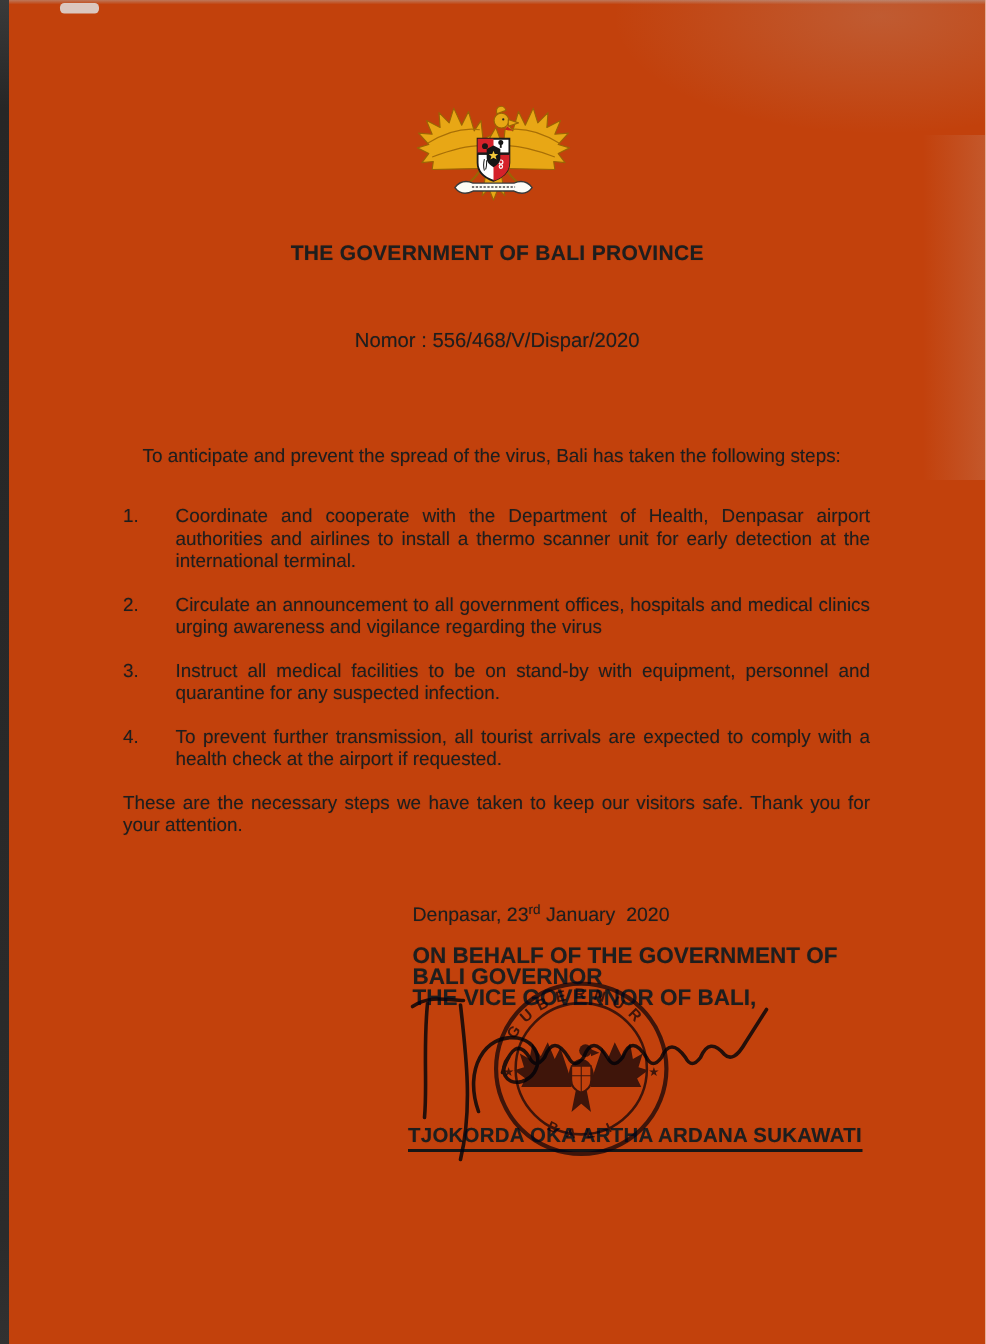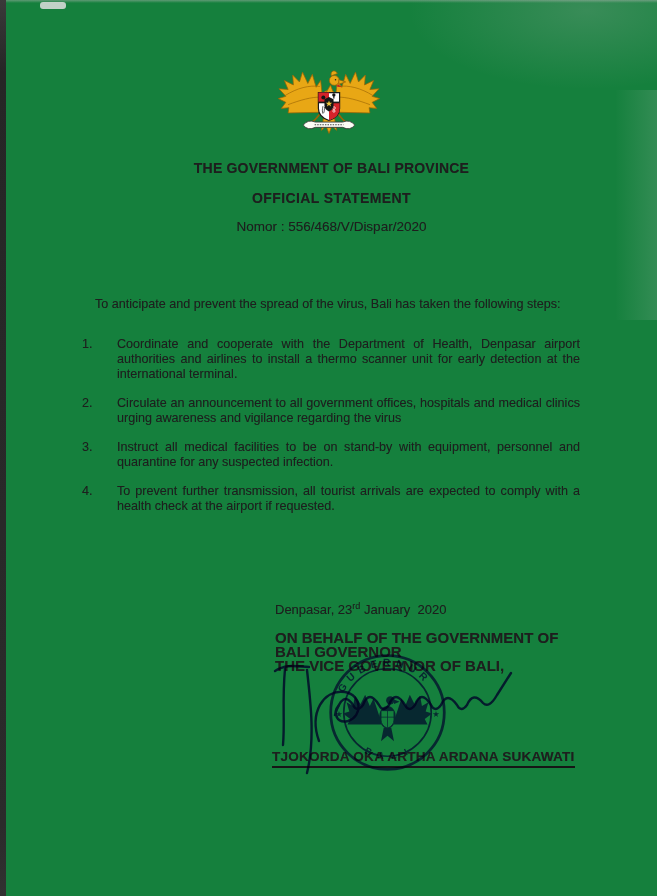--- a/index.html
+++ b/index.html
@@ -3,21 +3,21 @@
 <meta charset="utf-8">
 <title>Official Statement</title>
 <style>
   html,body{margin:0;padding:0;}
   body{
     width:657px;height:896px;position:relative;overflow:hidden;
     background:#ffffff;
     font-family:"Liberation Sans", sans-serif;
     color:#1e1e1e;
   }
-  .page{position:absolute;inset:0;background:#15803d;overflow:hidden;}
+  .page{position:absolute;inset:0;background:#c2410c;overflow:hidden;}
 
   
   .scan-strip{position:absolute;left:0;top:0;width:6px;height:100%;
     background:linear-gradient(180deg,#3a3a3a,#262626 8%,#2b2b2b 92%,#313131);}
   .top-edge{position:absolute;left:6px;right:0;top:0;height:3px;
     background:linear-gradient(180deg,rgba(185,185,185,.45),rgba(185,185,185,0));}
   .smudge-a{position:absolute;left:40px;top:2px;width:26px;height:7px;border-radius:3px;
     background:#dfdfdf;opacity:.85;}
   .shade-tr{position:absolute;right:0;top:0;width:250px;height:90px;
     background:radial-gradient(ellipse at 72% 12%,rgba(183,183,183,.22),rgba(183,183,183,0) 70%);}
@@ -114,21 +114,20 @@
       <path d="M70,48.5 L71.1,51.4 L74.2,51.5 L71.8,53.4 L72.7,56.3 L70,54.6 L67.3,56.3 L68.2,53.4 L65.8,51.5 L68.9,51.4 Z" fill="#F3C93C"></path>
     </g>
 
     <g>
       <path d="M36,81 Q42,73 52,77 L88,77 Q98,73 104,81 Q98,89 88,84 L52,84 Q42,89 36,81 Z" fill="#fdfdf6" stroke="#3a3a3a" stroke-width="1.2"></path>
       <path d="M51,80.5 L89,80.5" stroke="#4a4a4a" stroke-width="1.4" stroke-dasharray="2,1.4" fill="none"></path>
     </g>
   </svg>
 
   <div class="center-line org">THE GOVERNMENT OF BALI PROVINCE</div>
-  <div class="center-line title">OFFICIAL STATEMENT</div>
   <div class="center-line nomor">Nomor : 556/468/V/Dispar/2020</div>
 
   <div class="bodytext intro">To anticipate and prevent the spread of the virus, Bali has taken the following steps:</div>
 
   <div class="bodytext step step1">
     <span class="num">1.</span>
     <span class="txt">Coordinate and cooperate with the Department of Health, Denpasar airport authorities and airlines to install a thermo scanner unit for early detection at the international terminal.</span>
   </div>
   <div class="bodytext step step2">
     <span class="num">2.</span>
@@ -136,20 +135,21 @@
   </div>
   <div class="bodytext step step3">
     <span class="num">3.</span>
     <span class="txt">Instruct all medical facilities to be on stand-by with equipment, personnel and quarantine for any suspected infection.</span>
   </div>
   <div class="bodytext step step4">
     <span class="num">4.</span>
     <span class="txt">To prevent further transmission, all tourist arrivals are expected to comply with a health check at the airport if requested.</span>
   </div>
 
+  <div class="bodytext closing">These are the necessary steps we have taken to keep our visitors safe. Thank you for your attention.</div>
 
   <div class="dateline"><span>Denpasar, 23</span><sup>rd</sup><span> January  2020</span></div>
 
   <div class="behalf">
     <div>ON BEHALF OF THE GOVERNMENT OF</div>
     <div>BALI GOVERNOR</div>
     <div>THE VICE GOVERNOR OF BALI,</div>
   </div>
 
   <div class="signer">TJOKORDA OKA ARTHA ARDANA SUKAWATI</div>

